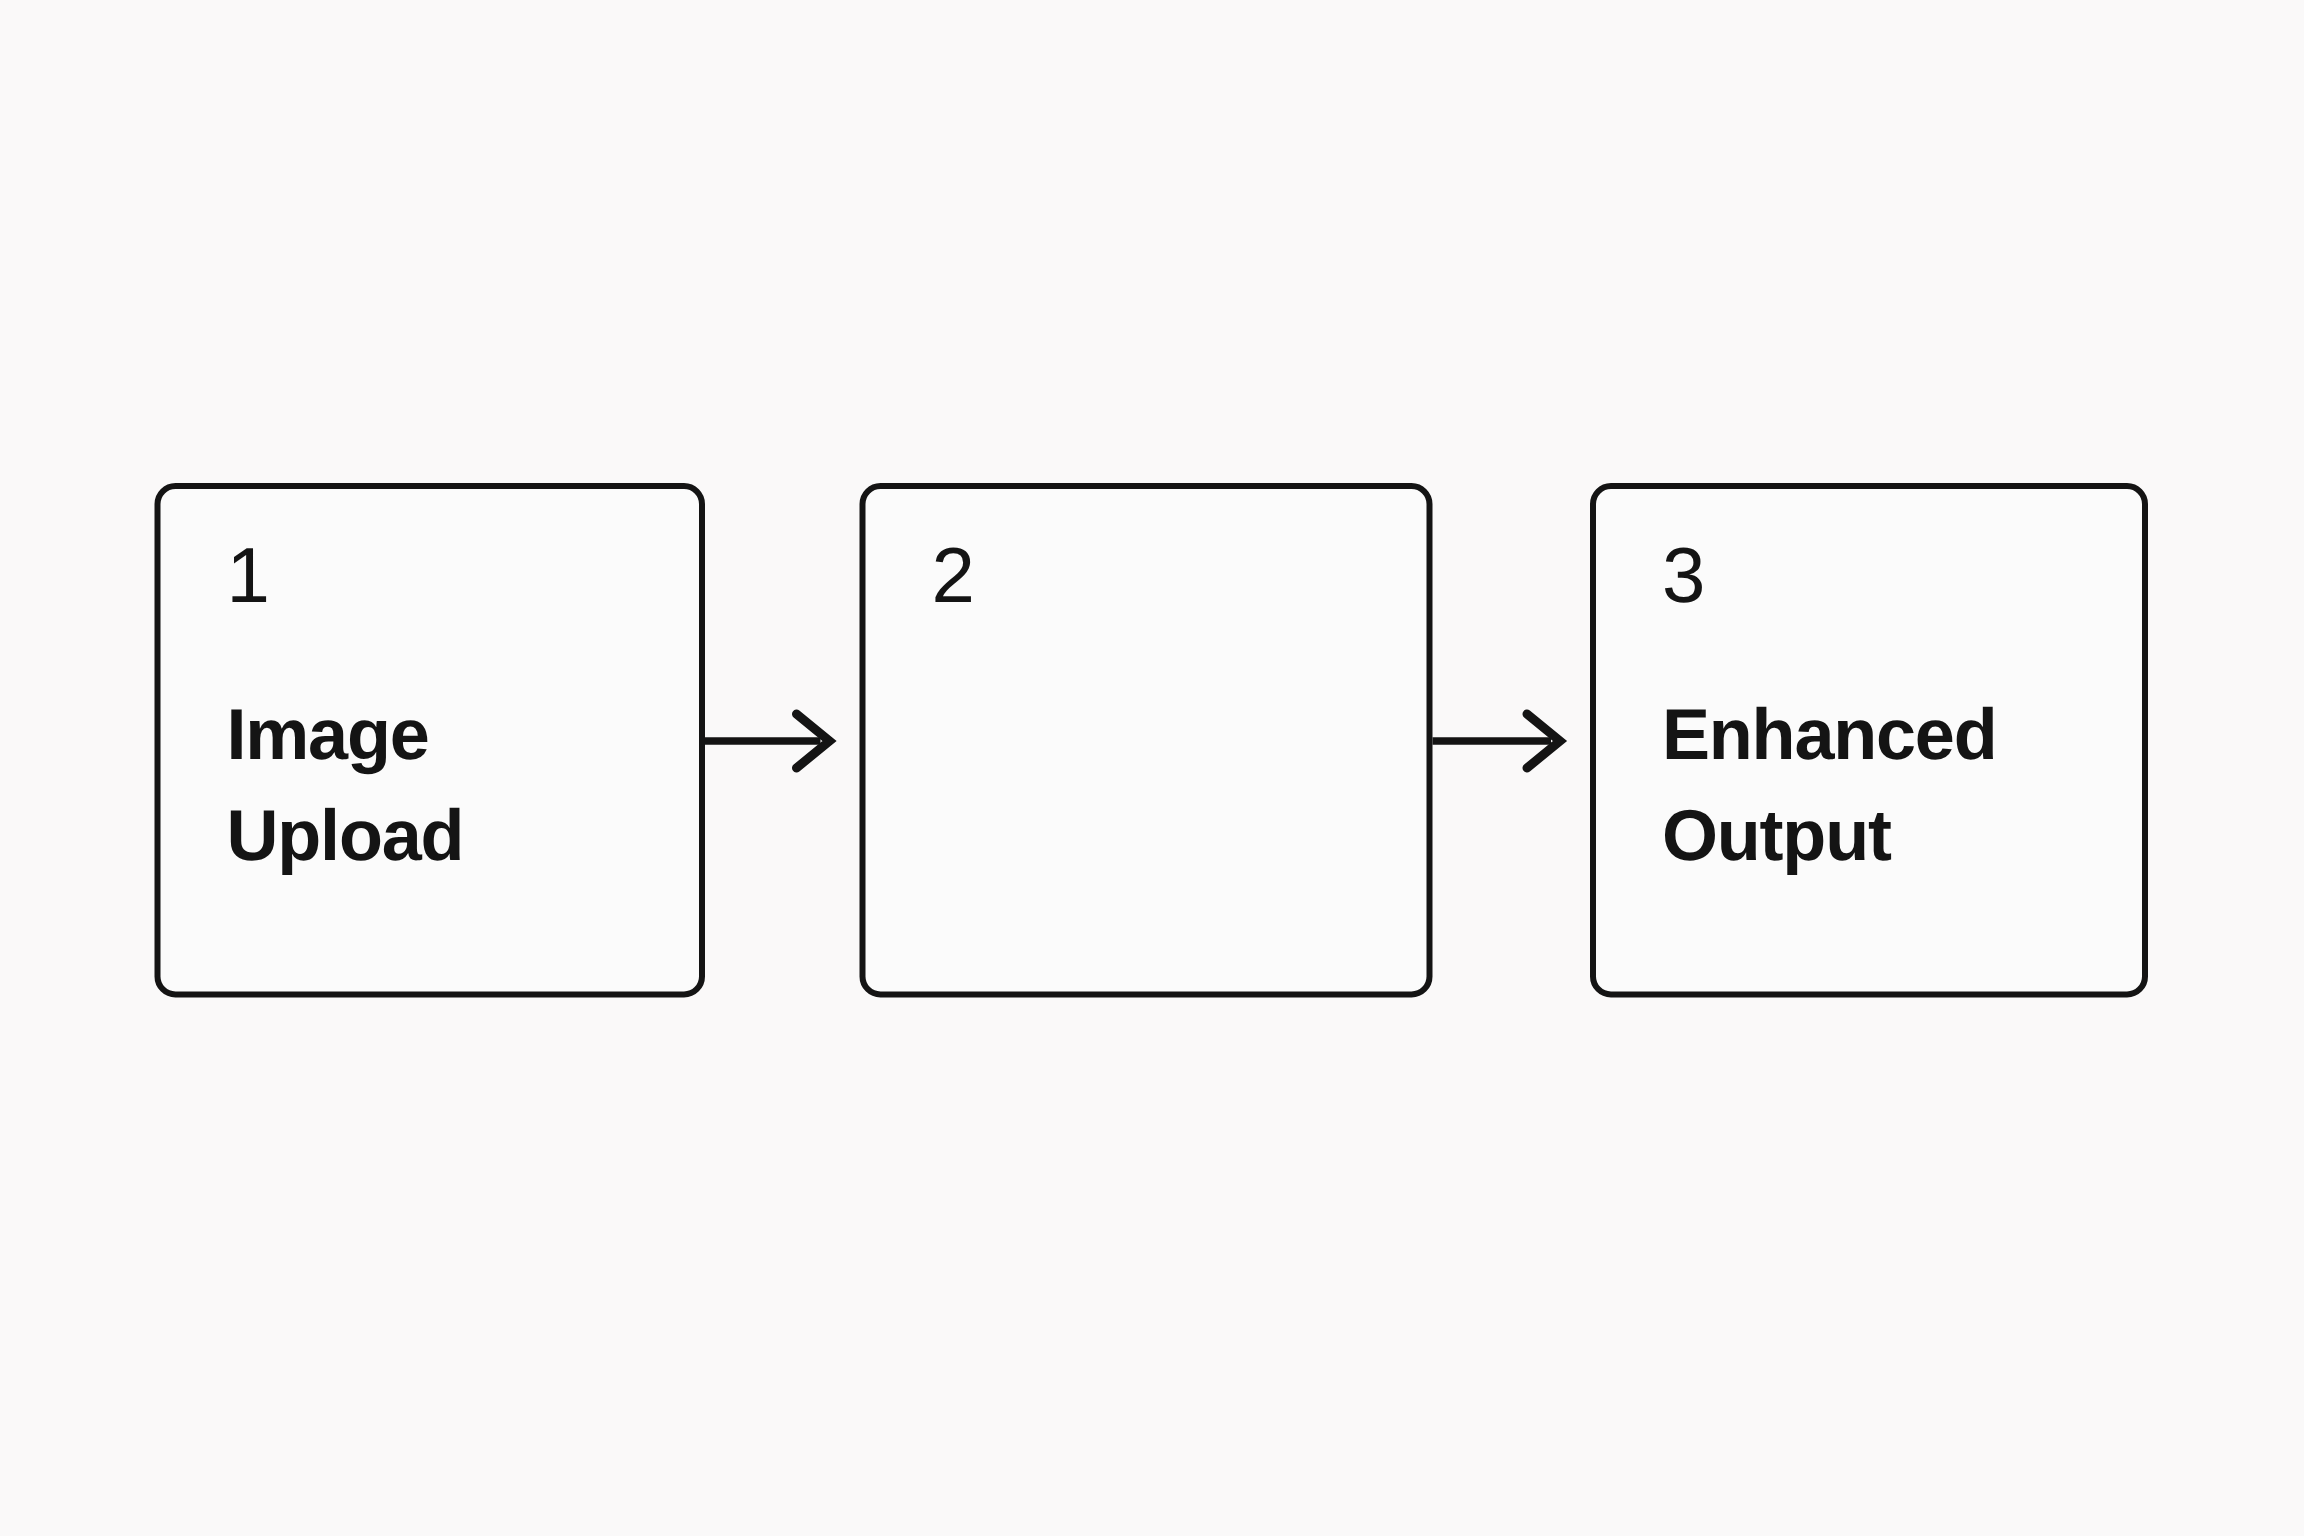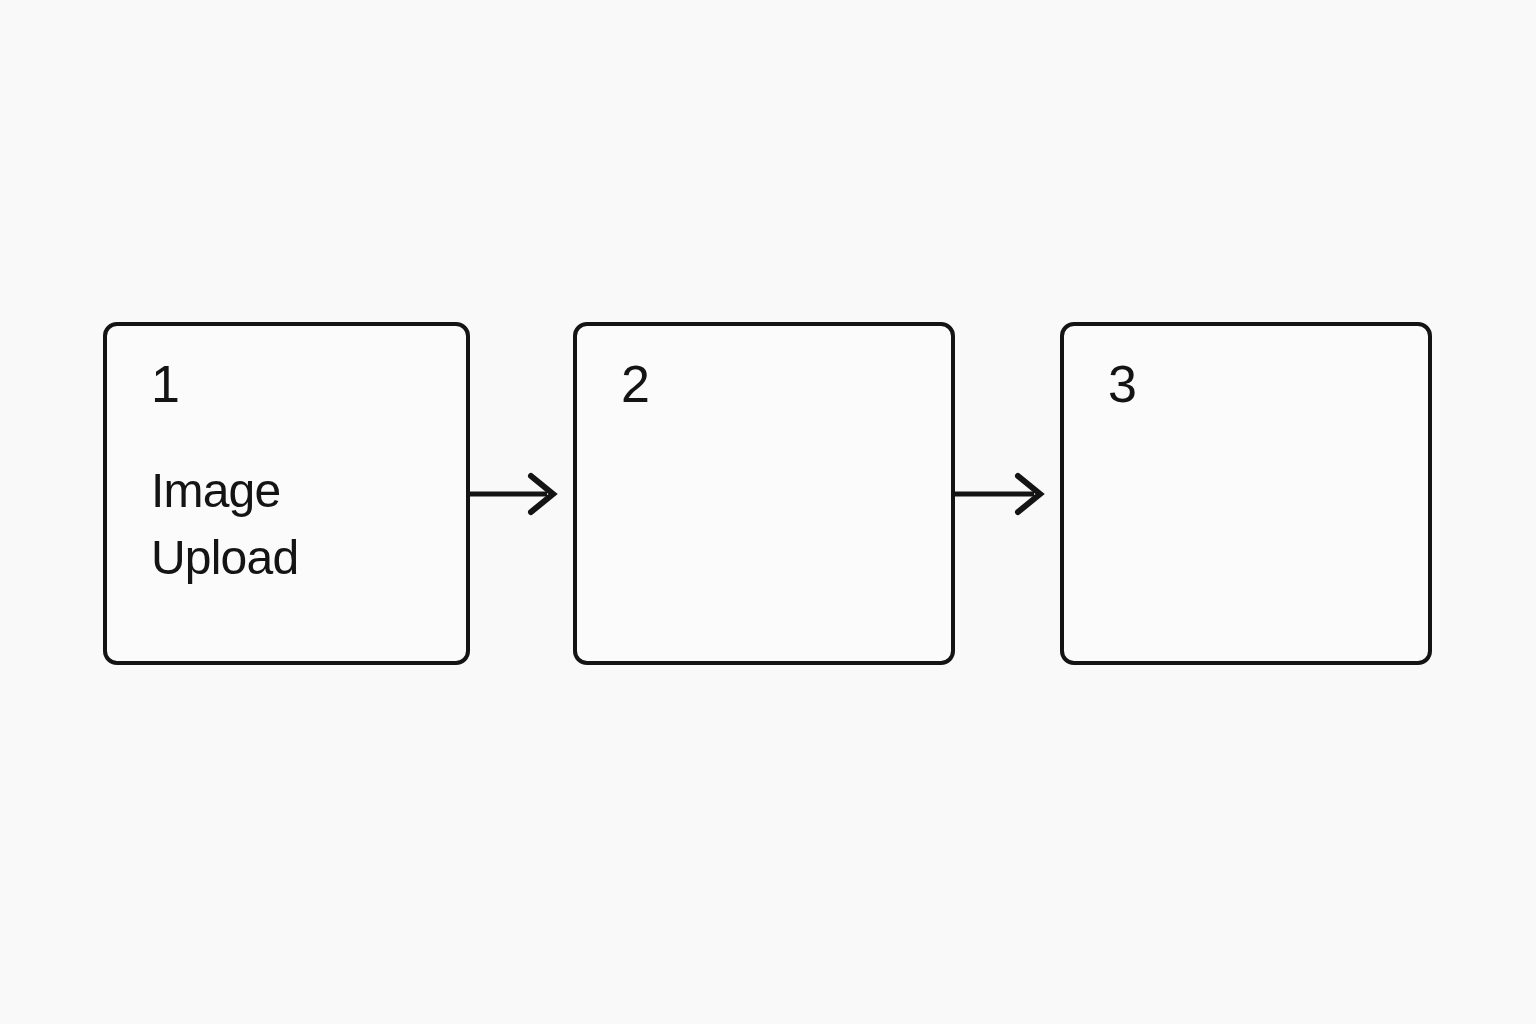--- a/index.html
+++ b/index.html
@@ -45,21 +45,21 @@
     line-height: 1;
     color: #141414;
     letter-spacing: -0.5px;
   }
 
   .step-label {
     position: absolute;
     left: 44px;
     top: 131px;
     font-size: 48px;
-    font-weight: 400;
+    font-weight: 700;
     line-height: 67px;
     color: #141414;
     letter-spacing: -0.8px;
     white-space: pre-line;
   }
 
   
   .arrow-connector {
     position: absolute;
     top: 464px;
@@ -100,15 +100,17 @@
 
   <div class="arrow-connector" id="arrow-connector-2">
     <svg viewBox="0 0 105 60" preserveAspectRatio="none">
       <line x1="0" y1="30" x2="79" y2="30" stroke="#141414" stroke-width="5" stroke-linecap="butt"></line>
       <polyline points="63,12 85,30 63,48" fill="none" stroke="#141414" stroke-width="6" stroke-linecap="round" stroke-linejoin="miter"></polyline>
     </svg>
   </div>
 
   <div class="step-box" id="step-box-3">
     <div class="step-number">3</div>
+    <div class="step-label">Enhanced
+Output</div>
   </div>
 
 </div>
 
 </body></html>

